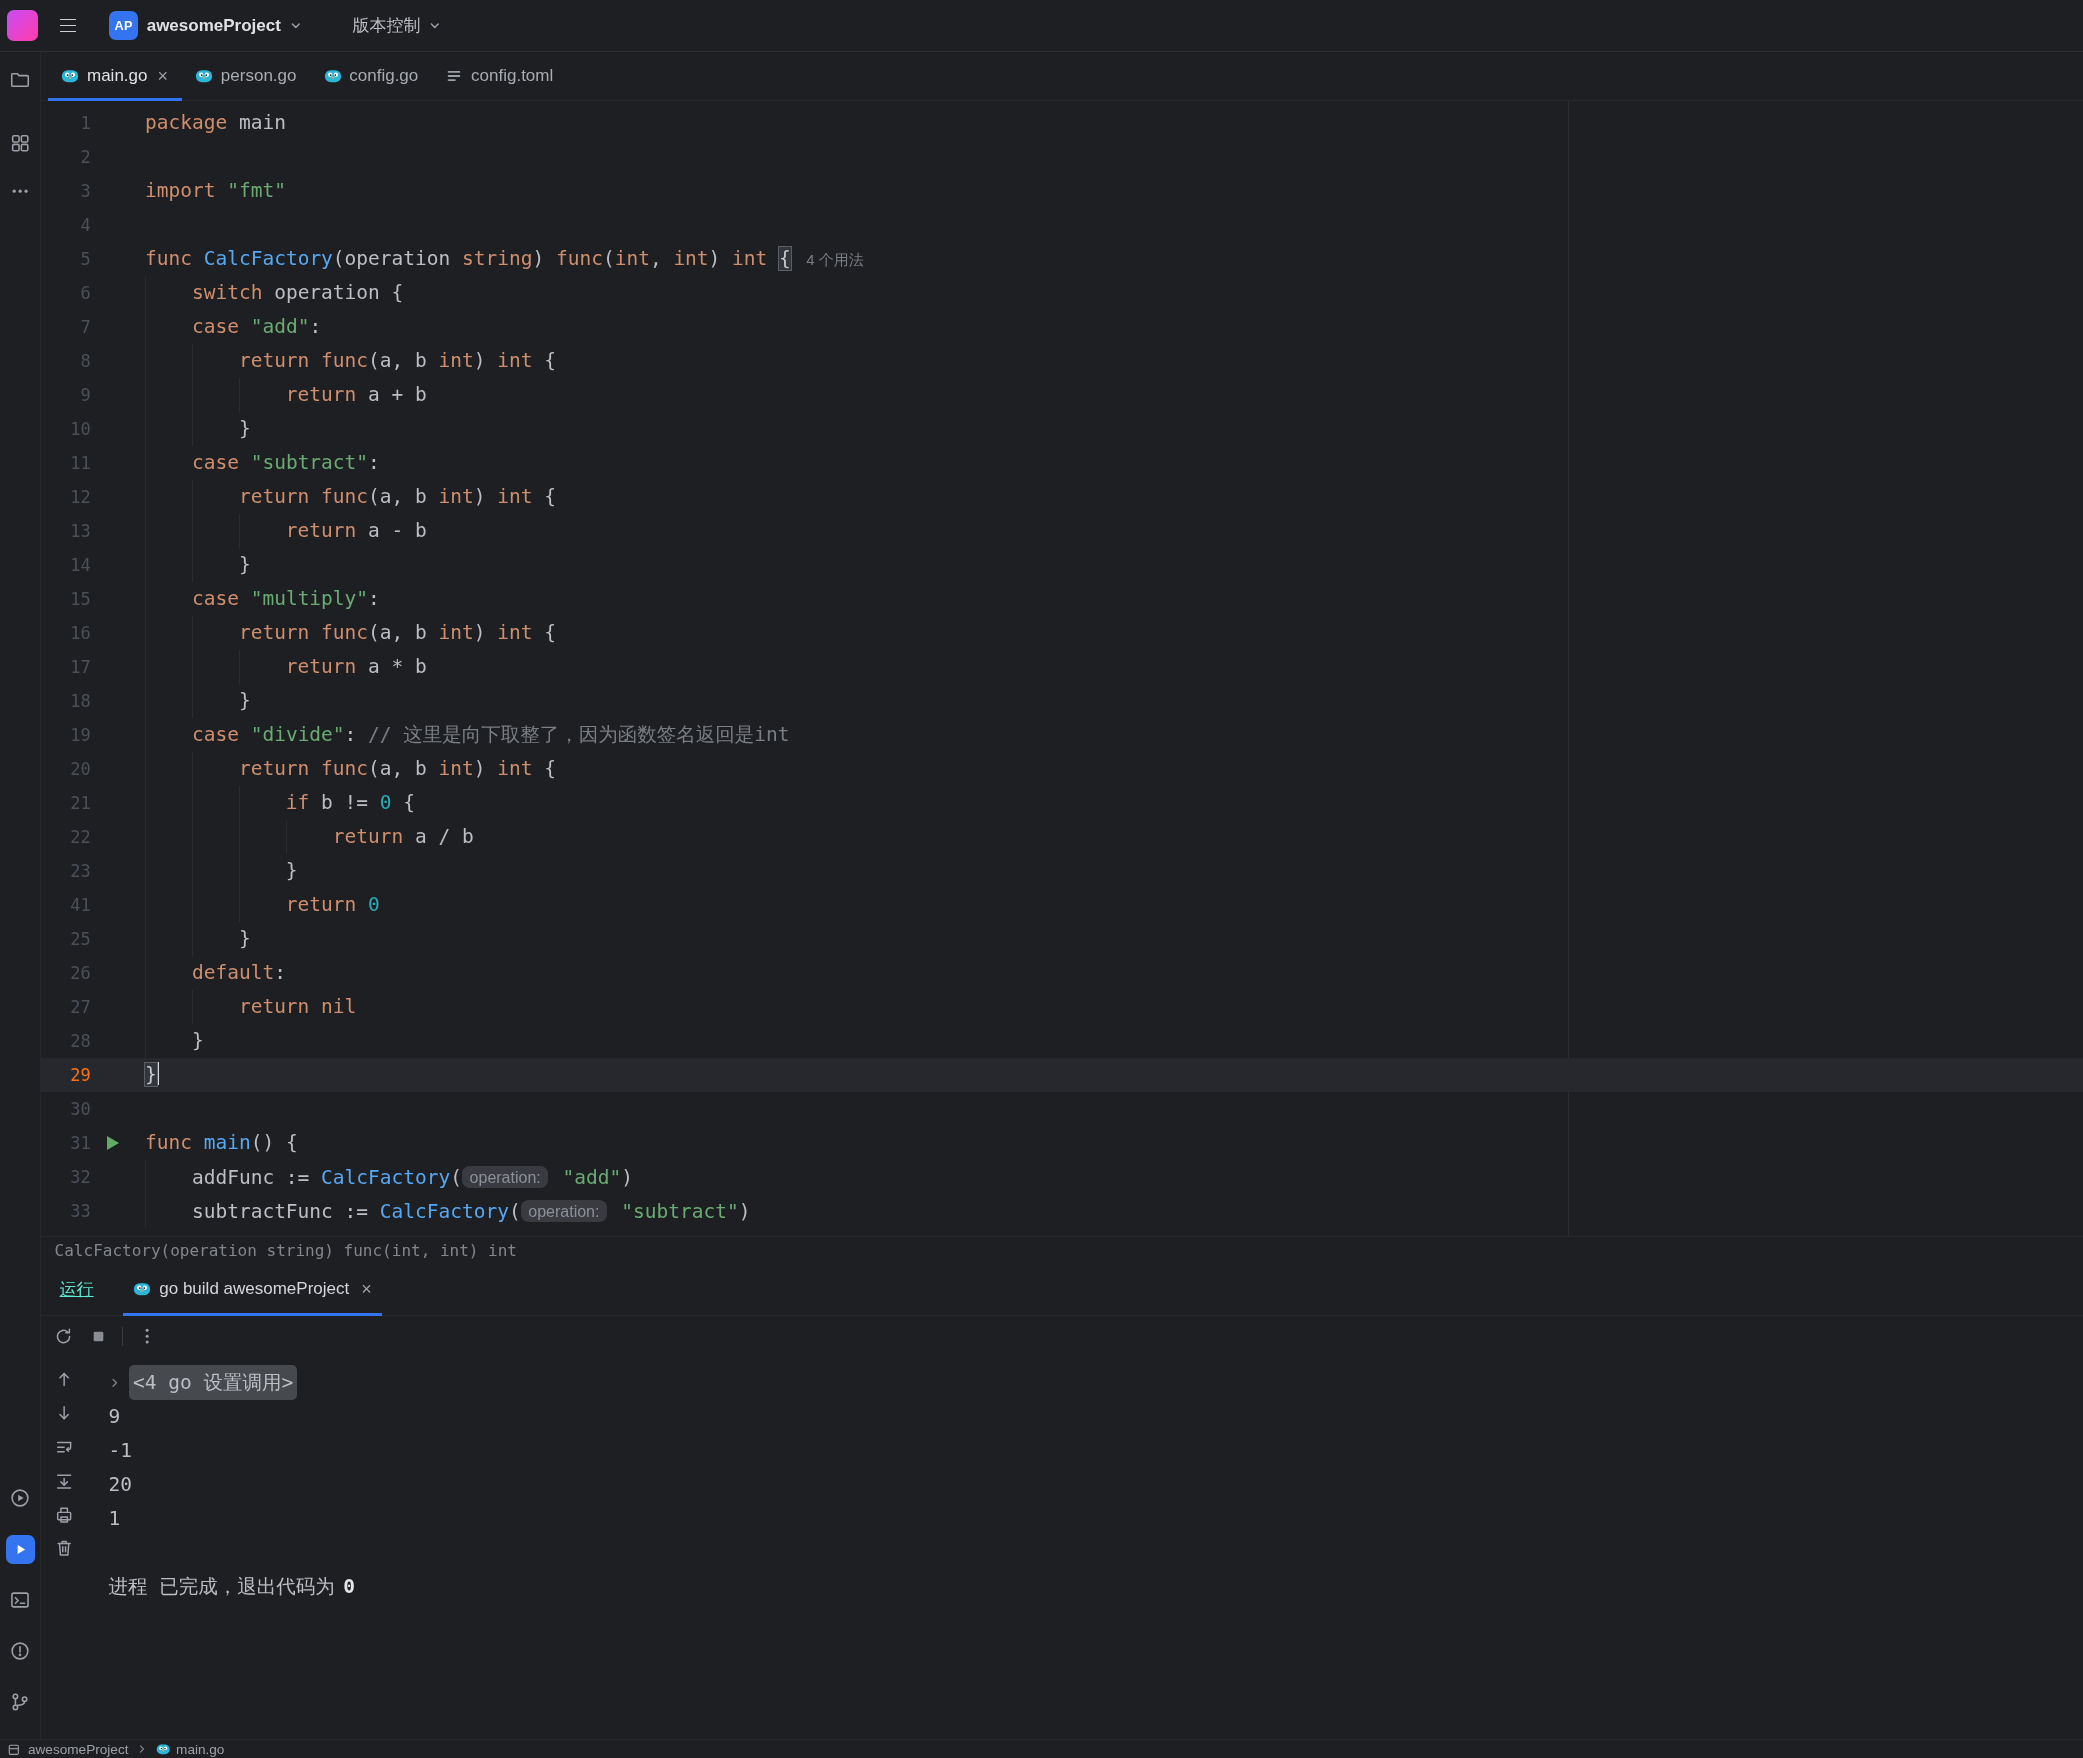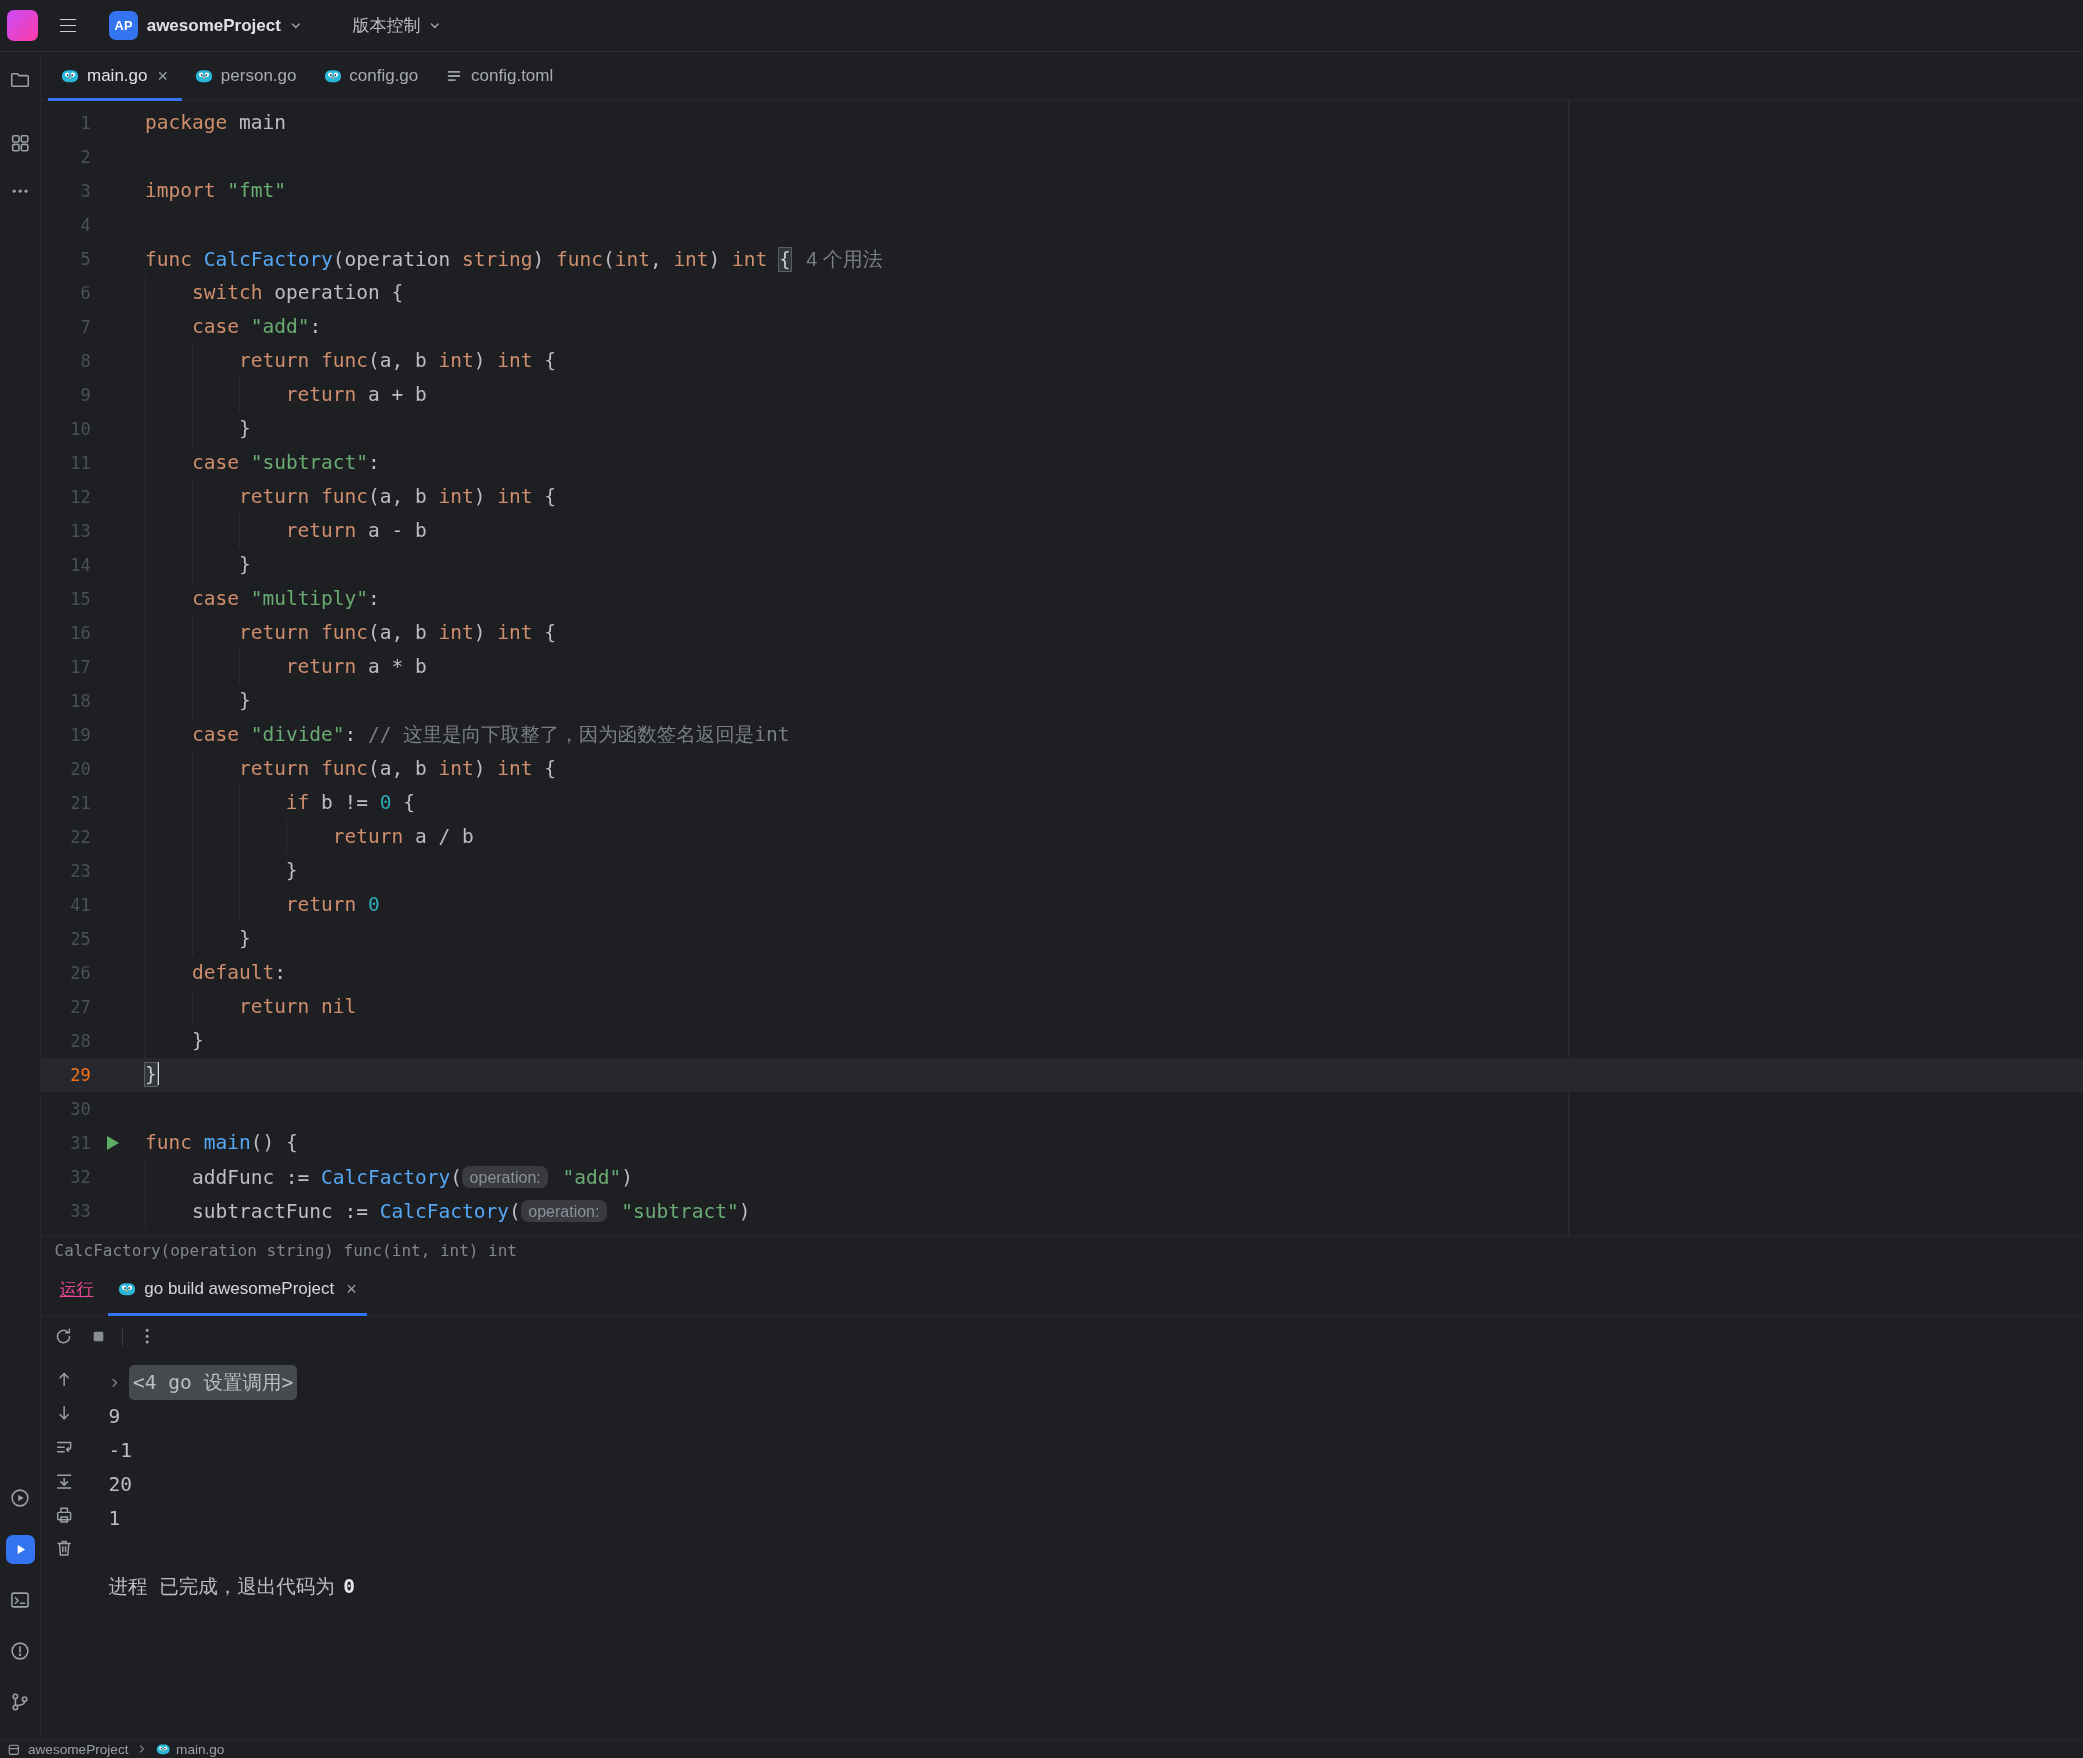--- a/index.html
+++ b/index.html
@@ -51,29 +51,29 @@
   .tk-kw { color:#cf8e6d; }
   .tk-str { color:#6aab73; }
   .tk-fn { color:#56a8f5; }
   .tk-num { color:#2aacb8; }
   .tk-com { color:#7a7e85; }
   .tk-pl { color:#bcbec4; }
   .tk-bm { color:#c9cbd1; background:#33363a; outline:0.8px solid #5b5e64; outline-offset:-0.8px; }
   .tk-chip { background:#393b40; color:#8c9099; border-radius:7.6px; padding:2.5px 7.6px; font-size:16px;
              font-family:"Liberation Sans","DejaVu Sans",sans-serif; vertical-align:1.7px; margin-right:2.5px; }
   .tk-caret { display:inline-block; width:1.7px; height:23px; background:#d8dadf; vertical-align:-4.2px; margin-left:0.8px; }
-  .inlay { color:#7a7e85; font-size:20px; font-family:"Liberation Sans","DejaVu Sans",sans-serif; margin-left:15.3px; }
+  .inlay { color:#7a7e85; font-size:15px; font-family:"Liberation Sans","DejaVu Sans",sans-serif; margin-left:15.3px; }
 
   
   .sig-bar { height:27px; flex:none; border-top:0.8px solid #26282c; display:flex; align-items:center; padding-left:13.6px;
              font-family:"DejaVu Sans Mono","Liberation Mono",monospace; font-size:16px; color:#83868d; }
 
   
   .rp-tabs { height:53px; flex:none; display:flex; align-items:stretch; border-bottom:0.8px solid #26282c; padding-left:18.6px; }
-  .rp-title { align-self:center; color:#ec4899; font-size:17px; margin-right:14px;text-decoration:underline; }
+  .rp-title { align-self:center; color:#5eead4; font-size:17px; margin-right:29px;text-decoration:underline; }
   .rp-tab { display:flex; align-items:center; gap:8.5px; padding:0 10.2px; color:#d5d7dd; font-size:17px; position:relative; }
   .rp-tab::after { content:""; position:absolute; left:0; right:0; bottom:-0.8px; height:2.5px; background:#3574f0; }
   .rp-tab .close { color:#9da0a8; font-size:18px; margin-left:3.4px; }
   .rp-toolbar { height:41px; flex:none; display:flex; align-items:center; padding-left:12px; gap:13.6px; }
   .rp-sep { width:0.8px; height:18.6px; background:#393b40; }
   .rp-body { flex:1; display:flex; min-height:0; }
   .console-tools { width:47px; flex:none; display:flex; flex-direction:column; align-items:center; padding-top:12px; gap:13.6px; }
   .console { flex:1; padding:8.5px 0 0 6.8px; font-family:"DejaVu Sans Mono","Liberation Mono",monospace; font-size:19.5px;
              line-height:34px; color:#bcbec4; }
   .crow { padding-left:13.6px; height:34px; display:flex; align-items:center; }

